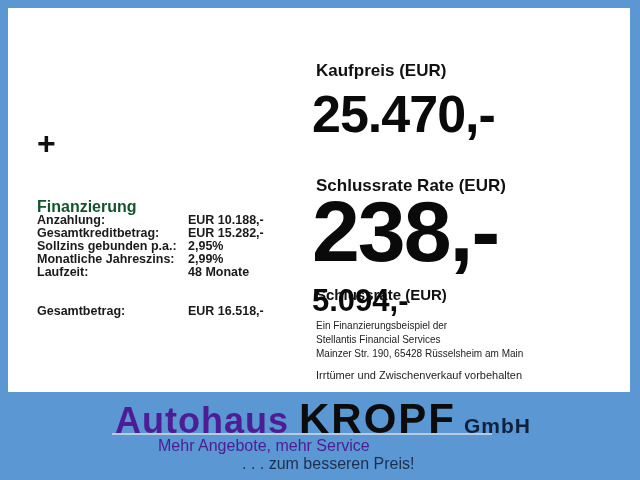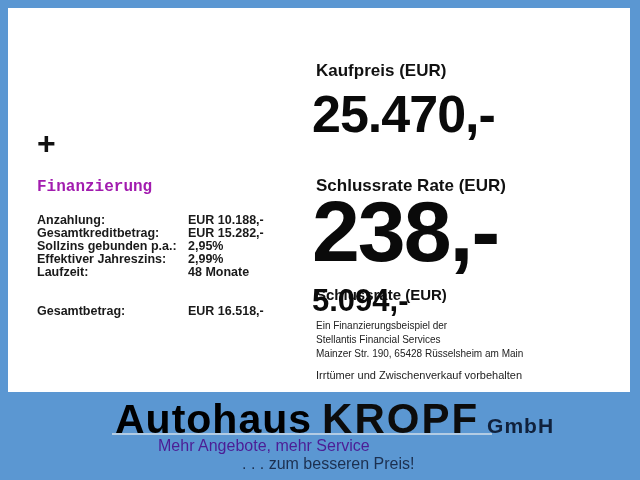--- a/index.html
+++ b/index.html
@@ -25,25 +25,24 @@
   .plus {
     position: absolute;
     left: 29px; top: 119px;
     font-size: 32px;
     font-weight: bold;
     color: #111;
     line-height: 1;
   }
   .fin-title {
     position: absolute;
-    left: 29px; top: 170px;
+    left: 29px; top: 190px;
     font-size: 16px;
     font-weight: bold;
-    color: #a21caf;
-    font-family: Liberation Mono, monospace;
+    color: #14532d;
   }
   .fin-table {
     position: absolute;
     left: 29px; top: 206px;
     width: 270px;
   }
   .fin-row {
     display: flex;
     height: 13px;
     line-height: 13px;
@@ -105,23 +104,23 @@
     background: #5b97d2;
   }
   .brand-line {
     position: absolute;
     left: 115px; top: 3px;
     display: flex;
     align-items: baseline;
     white-space: nowrap;
   }
   .brand-autohaus {
-    font-size: 41px;
-    font-weight: bold;
-    color: #000000;
+    font-size: 36px;
+    font-weight: bold;
+    color: #4c1d95;
     letter-spacing: 1px;
   }
   .brand-kropf {
     font-size: 42px;
     font-weight: bold;
     color: #0c0c0c;
     letter-spacing: 2px;
     margin-left: 10px;
   }
   .brand-gmbh {
@@ -171,21 +170,21 @@
       </div>
       <div class="fin-row">
         <span class="lbl">Gesamtkreditbetrag:</span>
         <span class="val">EUR 15.282,-</span>
       </div>
       <div class="fin-row">
         <span class="lbl">Sollzins gebunden p.a.:</span>
         <span class="val">2,95%</span>
       </div>
       <div class="fin-row">
-        <span class="lbl">Effektiver Jahreszins:</span>
+        <span class="lbl">Monatliche Jahreszins:</span>
         <span class="val">2,99%</span>
       </div>
       <div class="fin-row">
         <span class="lbl">Laufzeit:</span>
         <span class="val">48 Monate</span>
       </div>
       <div class="fin-row total">
         <span class="lbl">Gesamtbetrag:</span>
         <span class="val">EUR 16.518,-</span>
       </div>

